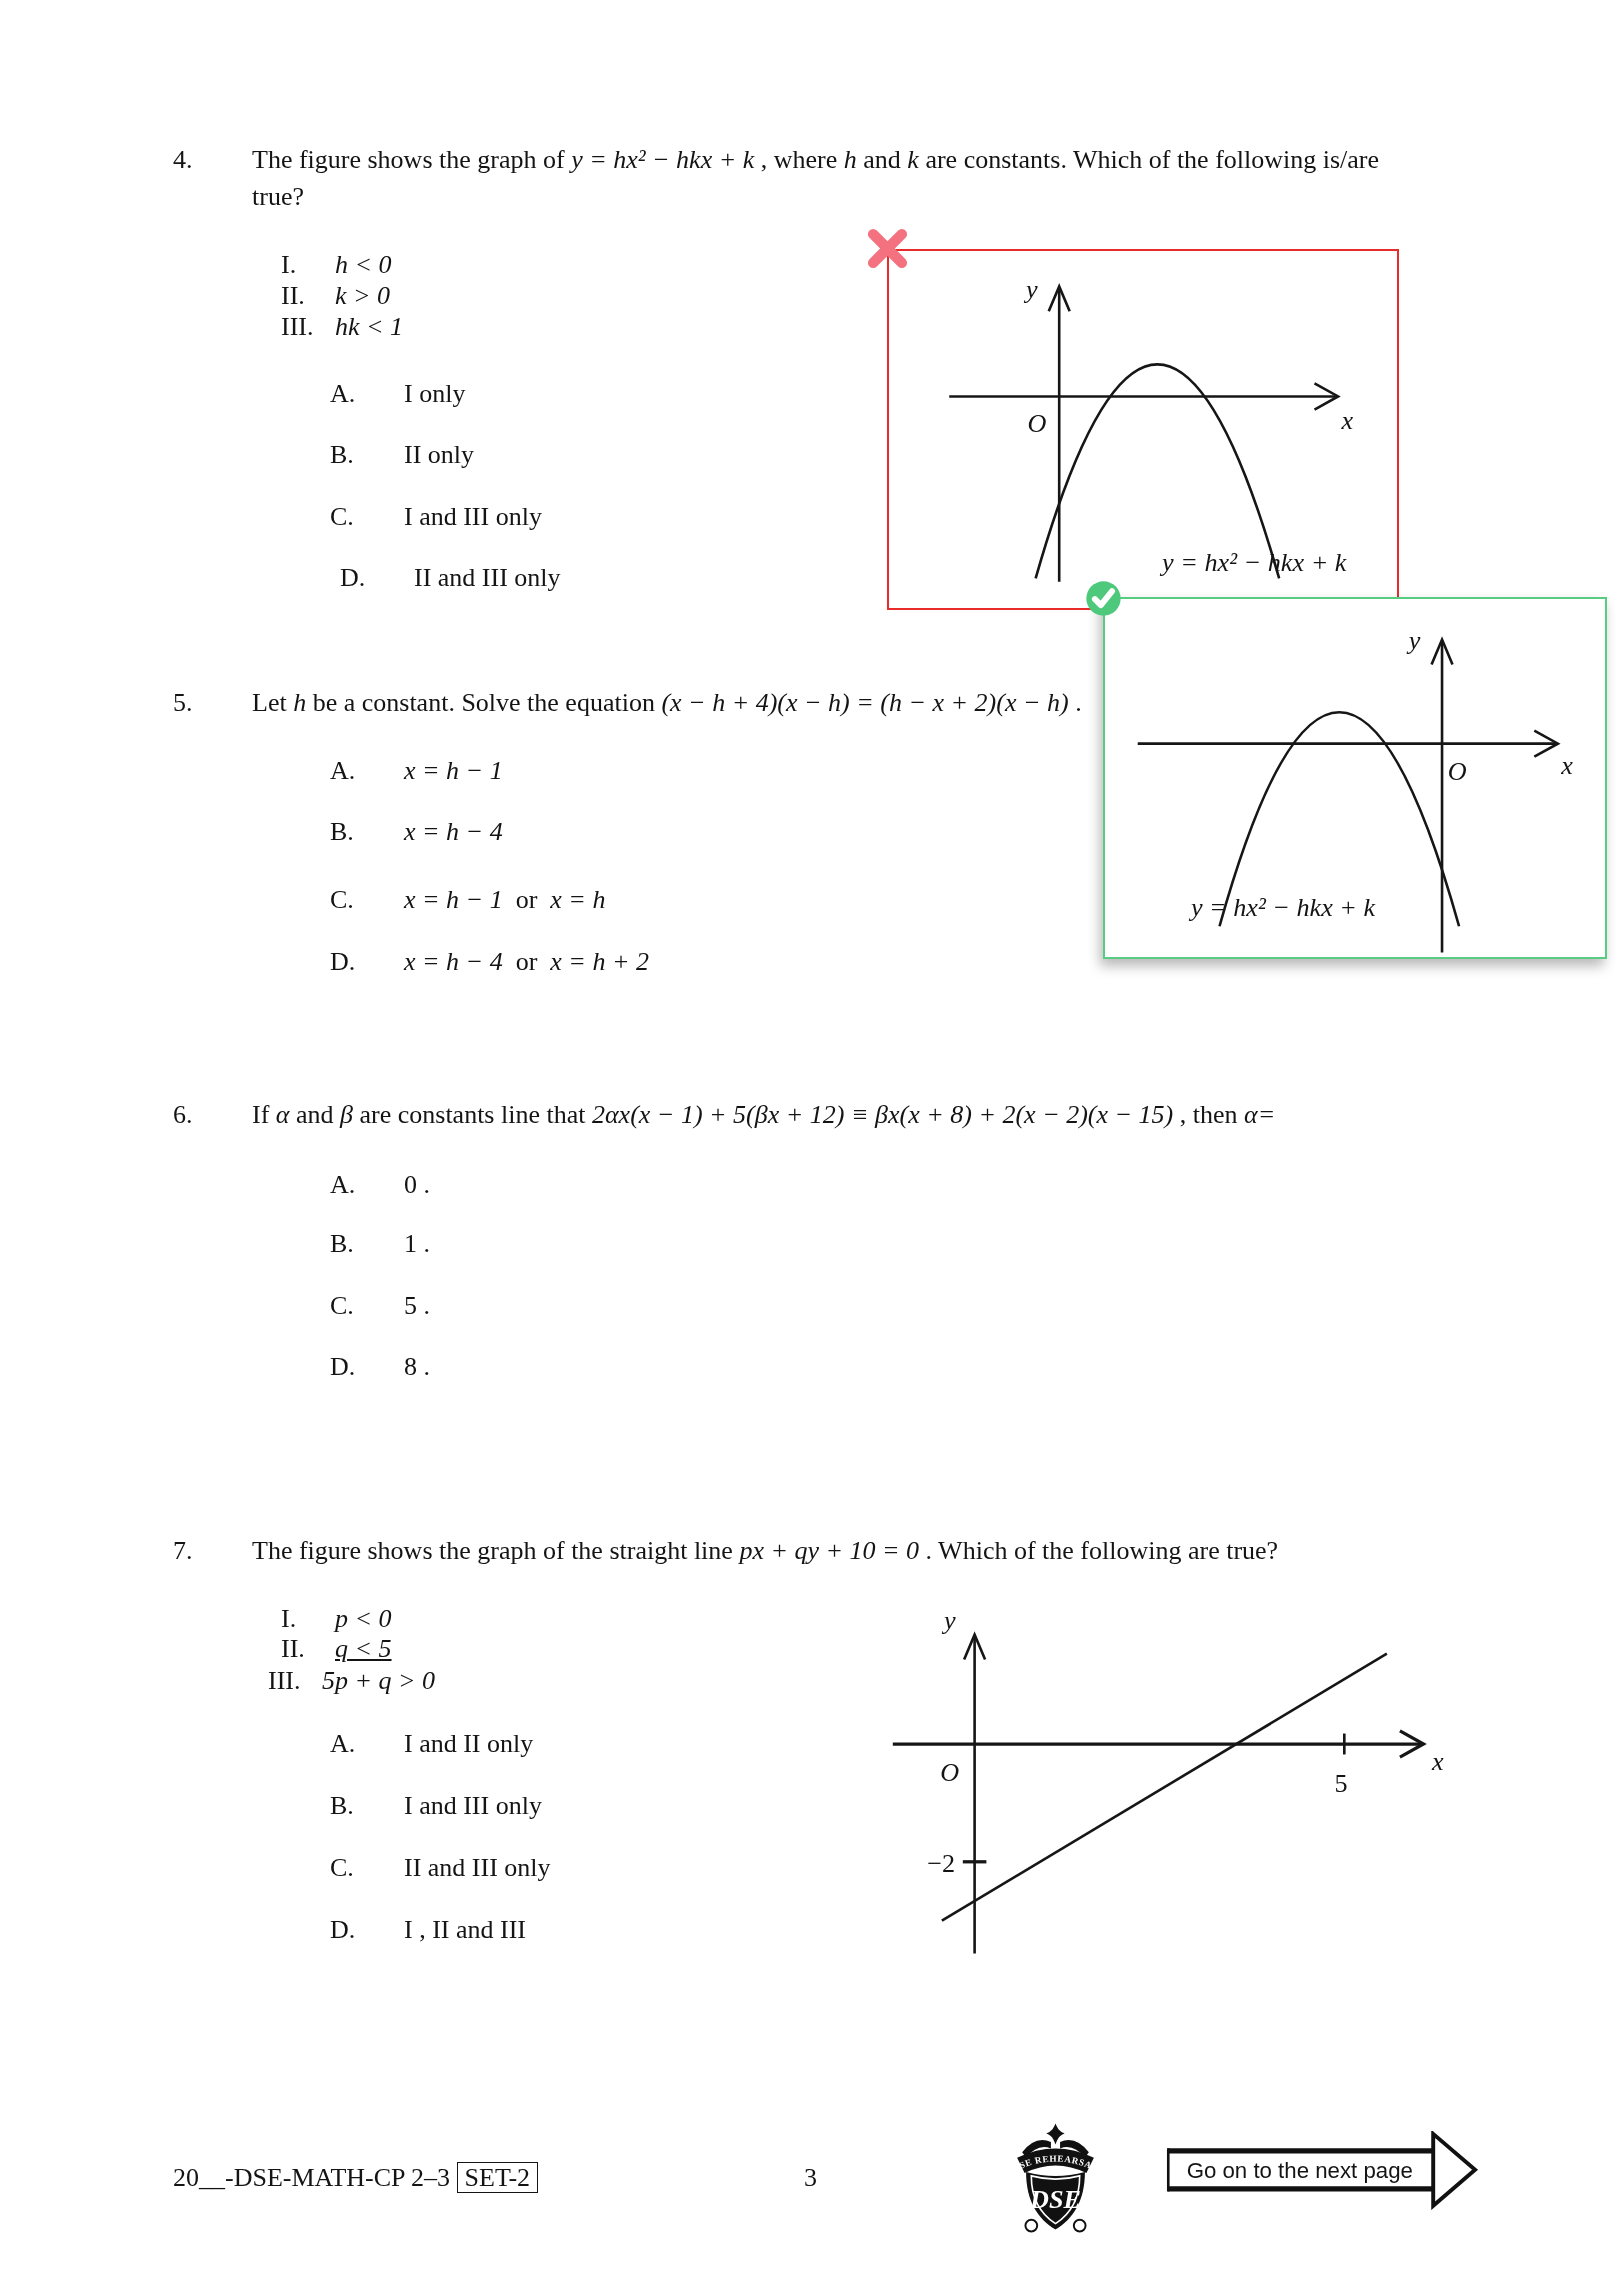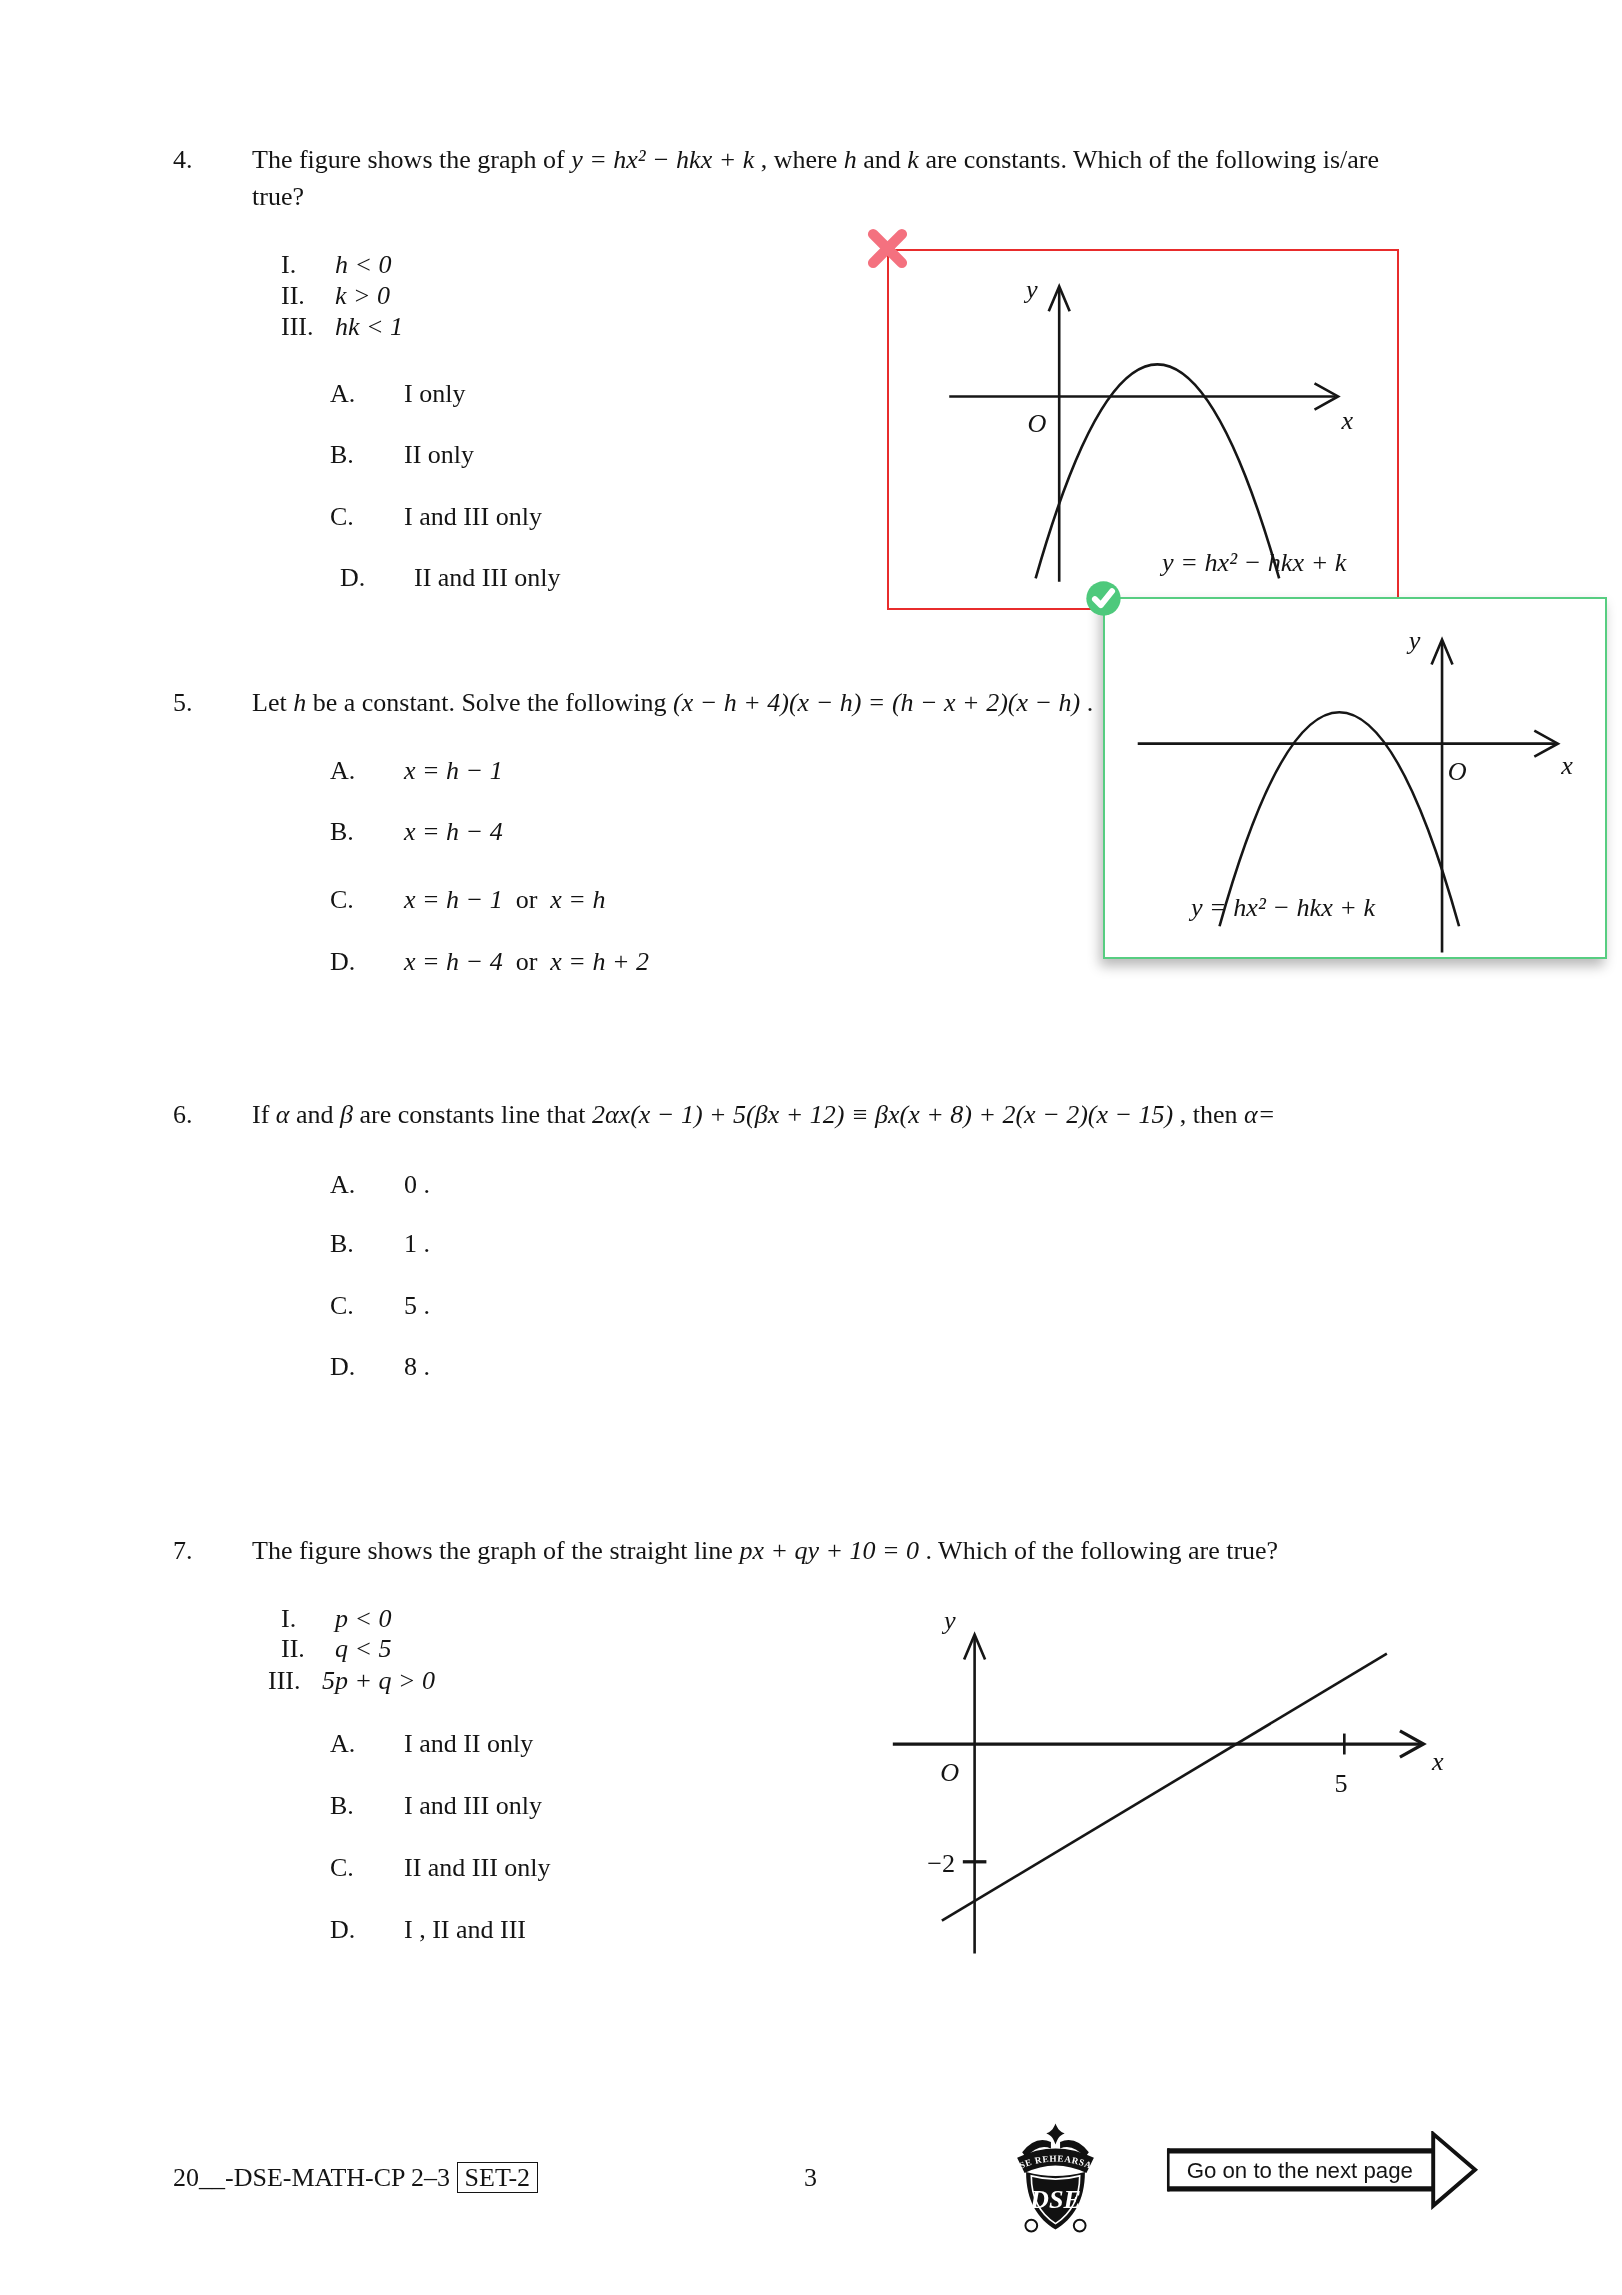--- a/index.html
+++ b/index.html
@@ -88,21 +88,21 @@
     <text class="it" x="538" y="276" text-anchor="middle">O</text>
     <text class="eq" x="272" y="484" text-anchor="middle">y = hx² − hkx + k</text>
   </svg>
 </div>
 <svg class="icon" style="left:1085px;top:580px;" width="37" height="37" viewBox="0 0 56 56">
   <circle cx="28" cy="28" r="26" fill="#4ec97c"></circle>
   <polyline points="15,29 24,38 41,17" fill="none" stroke="#ffffff" stroke-width="9" stroke-linecap="round" stroke-linejoin="round"></polyline>
 </svg>
 
 <div class="row" style="left:173px;top:687px;">
-  <span class="qn">5.</span><span>Let </span><span class="m">h</span><span> be a constant. Solve the following </span><span class="m">(x − h + 4)(x − h) = (h − x + 2)(x − h)</span><span> .</span>
+  <span class="qn">5.</span><span>Let </span><span class="m">h</span><span> be a constant. Solve the equation </span><span class="m">(x − h + 4)(x − h) = (h − x + 2)(x − h)</span><span> .</span>
 </div>
 
 <div class="row" style="left:330px;top:755px;">
   <span class="ol">A.</span><span class="m">x = h − 1</span>
 </div>
 <div class="row" style="left:330px;top:816px;">
   <span class="ol">B.</span><span class="m">x = h − 4</span>
 </div>
 <div class="row" style="left:330px;top:884px;font-family:Liberation Serif, serif;">
   <span class="ol">C.</span><span class="m">x = h − 1</span><span class="or">or</span><span class="m">x = h</span>
@@ -128,21 +128,21 @@
   <span class="ol">D.</span><span>8 .</span>
 </div>
 
 <div class="row" style="left:173px;top:1535px;">
   <span class="qn">7.</span><span>The figure shows the graph of the straight line </span><span class="m">px + qy + 10 = 0</span><span> . Which of the following are true?</span>
 </div>
 
 <div class="row" style="left:281px;top:1603px;">
   <span class="rn">I.</span><span class="m">p &lt; 0</span>
 </div>
-<div class="row" style="left:281px;top:1633px;">
+<div class="row" style="left:281px;top:1633px;text-decoration:underline;">
   <span class="rn">II.</span><span class="m">q &lt; 5</span>
 </div>
 <div class="row" style="left:268px;top:1665px;">
   <span class="rn">III.</span><span class="m">5p + q &gt; 0</span>
 </div>
 
 <div class="row" style="left:330px;top:1728px;">
   <span class="ol">A.</span><span>I and II only</span>
 </div>
 <div class="row" style="left:330px;top:1790px;">

